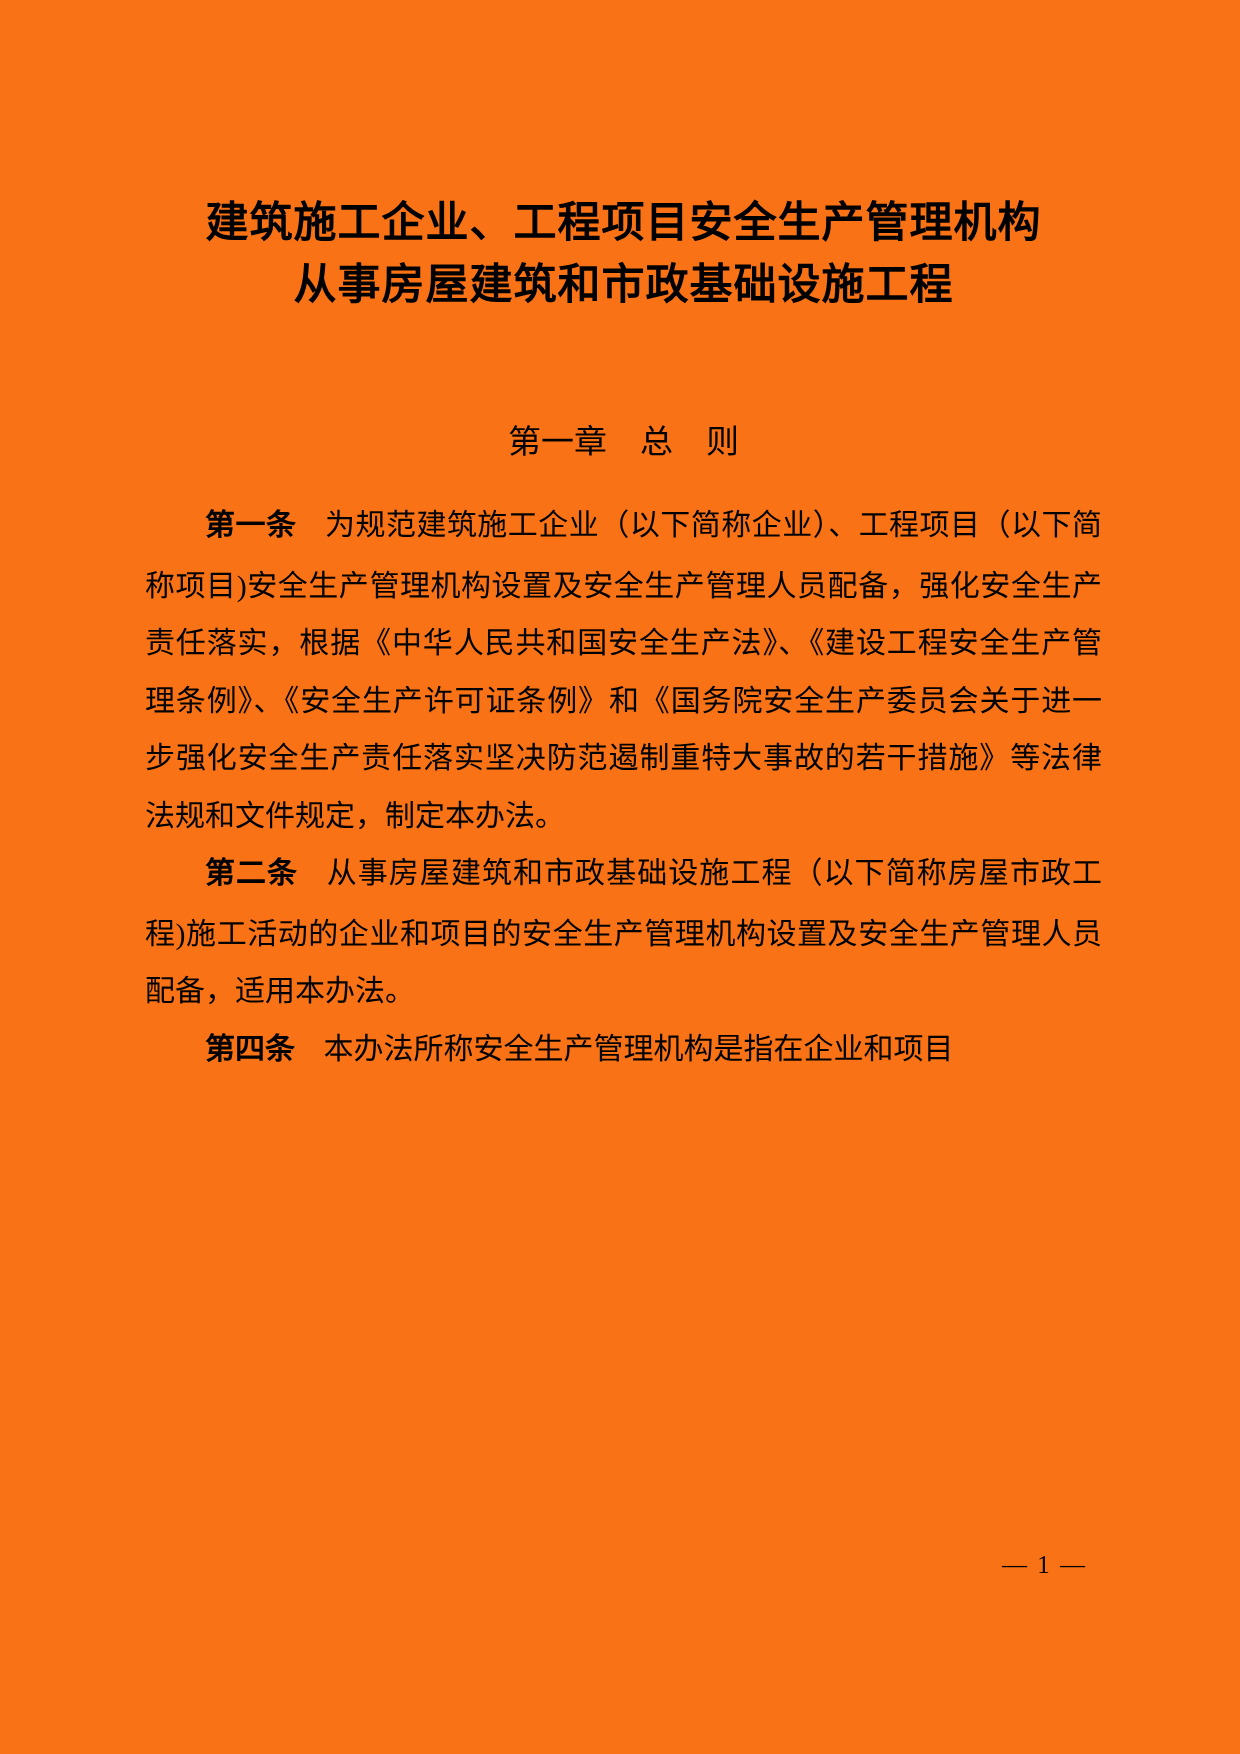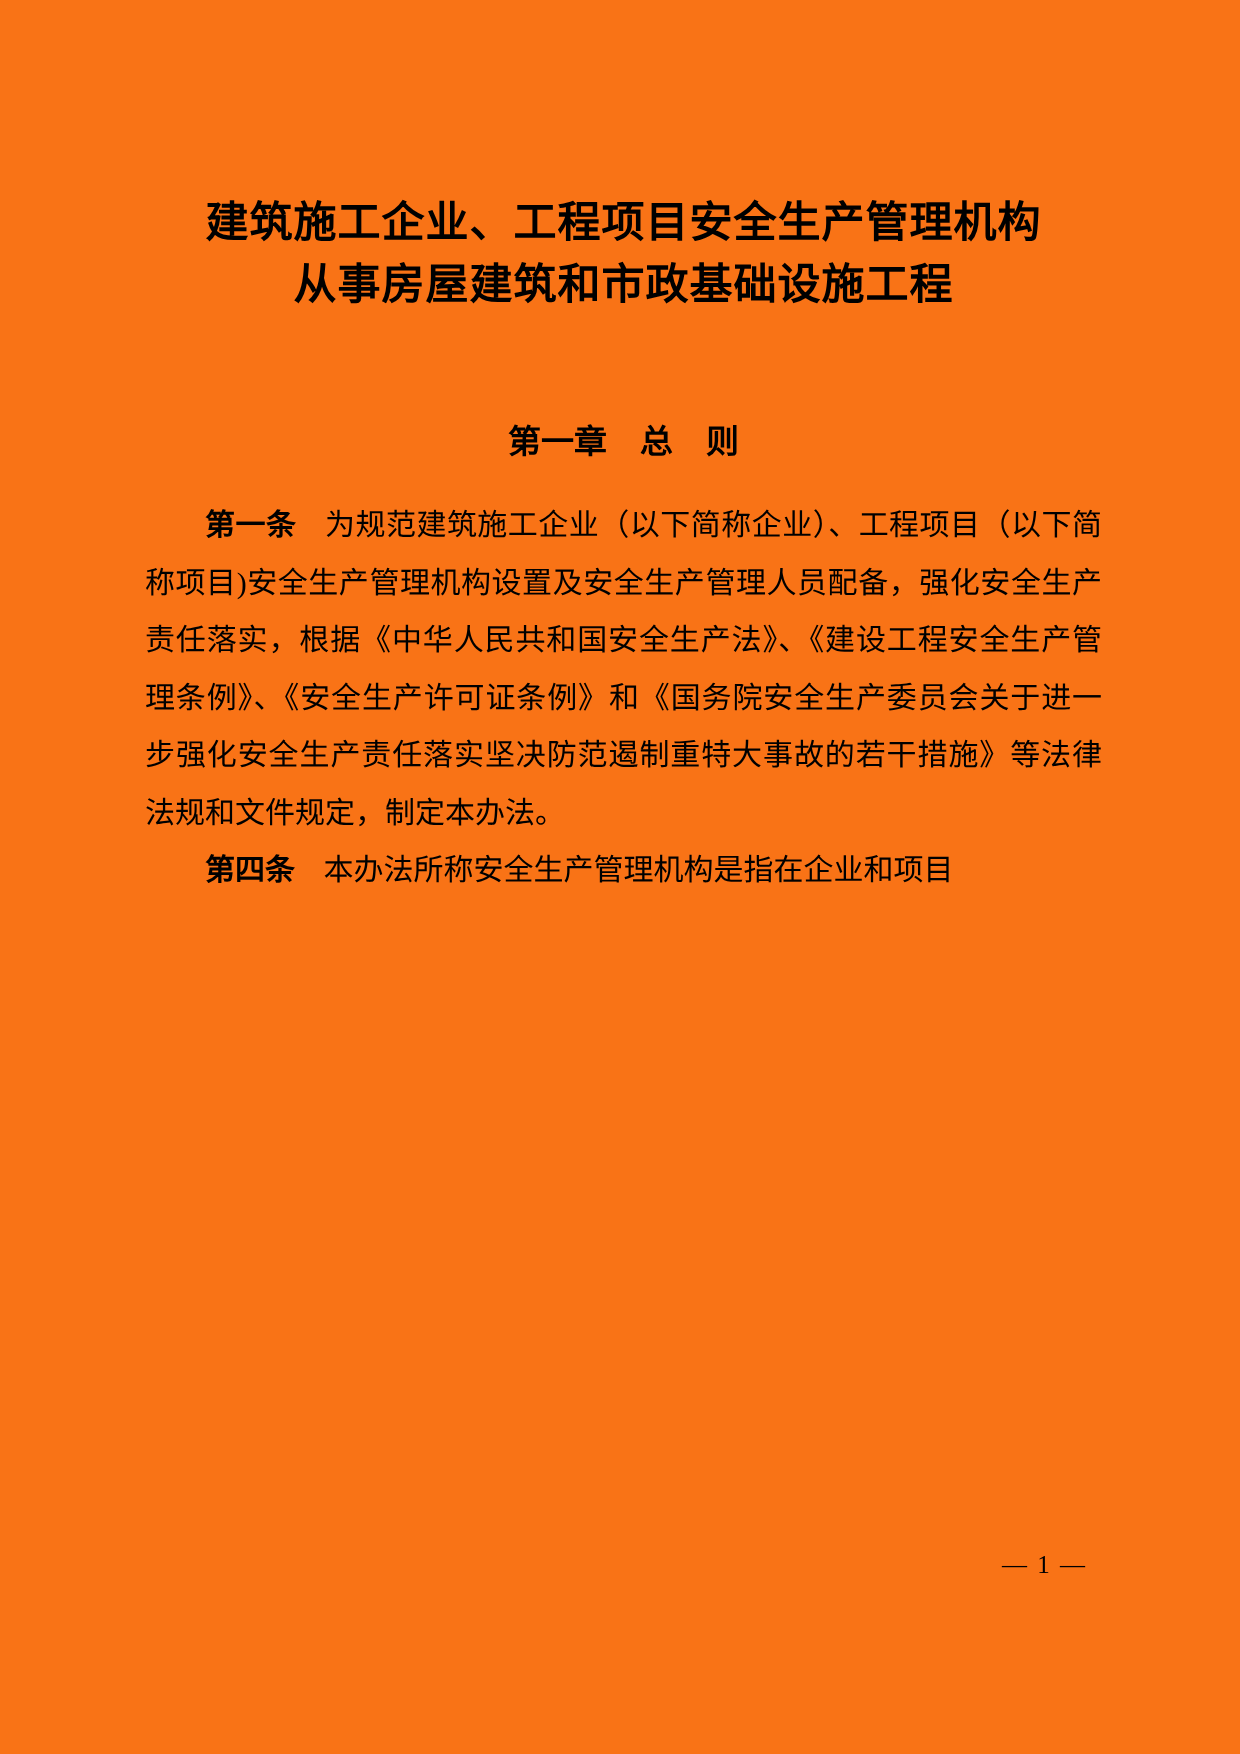--- a/index.html
+++ b/index.html
@@ -30,36 +30,36 @@
     font-weight: 700;
     font-size: 43px;
     line-height: 62px;
     letter-spacing: 1px;
   }
   .chapter-heading {
     margin: 0;
     margin-top: 106px;
     text-align: center;
     font-family: "Liberation Sans", sans-serif;
-    font-weight: 700;
+    font-weight: 400;
     font-size: 33px;
     line-height: 40px;
   }
   .body-text {
     margin-top: 34px;
     font-size: 30px;
     line-height: 57.5px;
     text-align: justify;
   }
   .body-para {
     margin: 0;
     text-indent: 2em;
   }
   .para-lead {
-    font-family: Liberation Serif, serif;
+    font-family: Liberation Mono, monospace;
     font-weight: 700;
   }
   .para-lead:not(:empty) {
     margin-right: 0.95em;
   }
   .page-number {
     position: absolute;
     top: 1550px;
     right: 153px;
     font-size: 25px;
@@ -80,20 +80,23 @@
     </h1>
 
     <h2 class="chapter-heading">第一章　总　则</h2>
 
     <div class="body-text">
 
       <p class="body-para">
         <span class="para-lead">第一条</span><span>为规范建筑施工企业（以下简称企业）、工程项目（以下简称项目)安全生产管理机构设置及安全生产管理人员配备，强化安全生产责任落实，根据《中华人民共和国安全生产法》、《建设工程安全生产管理条例》、《安全生产许可证条例》和《国务院安全生产委员会关于进一步强化安全生产责任落实坚决防范遏制重特大事故的若干措施》等法律法规和文件规定，制定本办法。</span>
       </p>
 
+      <p class="body-para">
+        <span class="para-lead">第二条</span><span>从事房屋建筑和市政基础设施工程（以下简称房屋市政工程)施工活动的企业和项目的安全生产管理机构设置及安全生产管理人员配备，适用本办法。</span>
+      </p>
 
 
 
       <p class="body-para">
         <span class="para-lead">第四条</span><span>本办法所称安全生产管理机构是指在企业和项目</span>
       </p>
 
     </div>
   </div>
 

